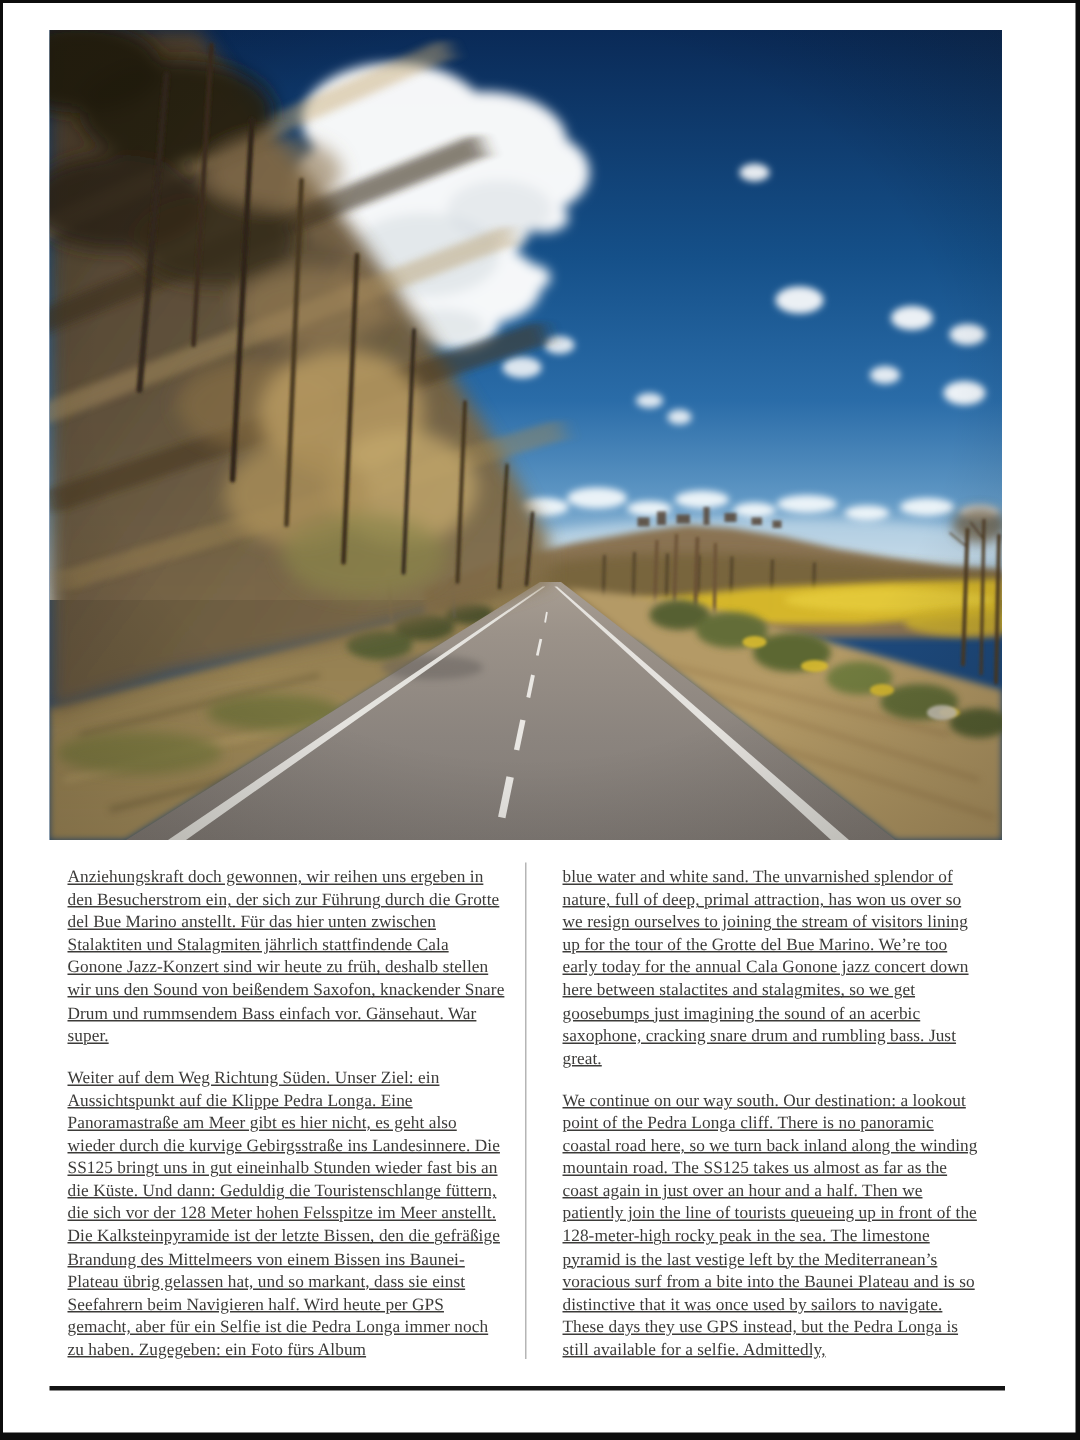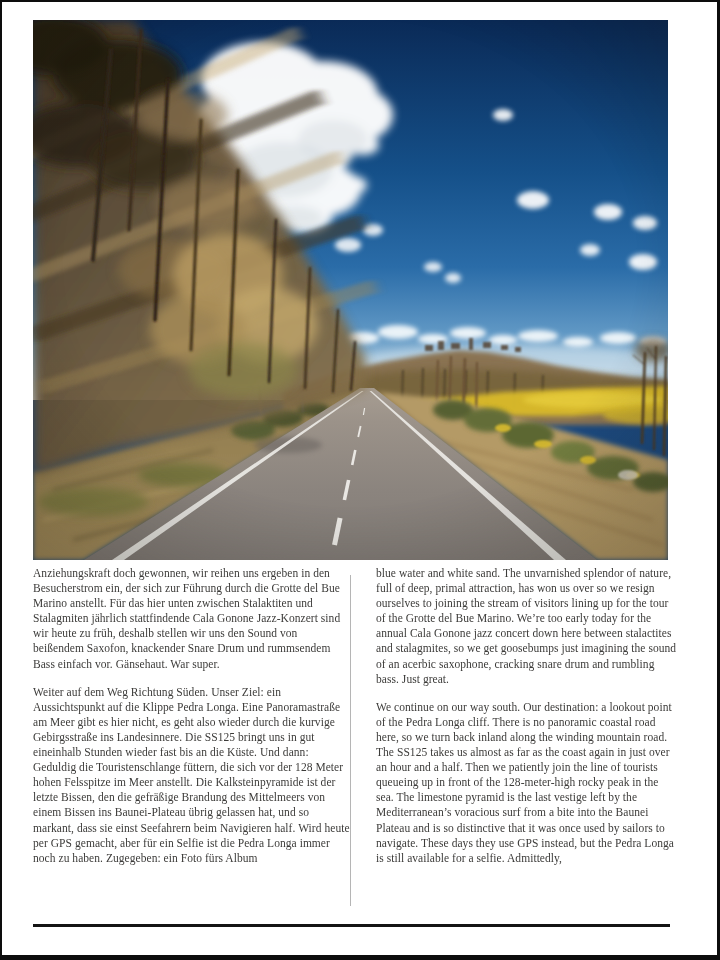--- a/index.html
+++ b/index.html
@@ -18,24 +18,24 @@
   .photo{
     position:absolute;left:31px;top:18px;width:635px;height:540px;
     margin:0;overflow:hidden;background:#1d4a7e;
   }
   .photo svg{display:block;}
   .col{
     position:absolute;top:564px;
     font-size:11.5px;line-height:15.1px;color:#3c3b39;
     text-align:left;letter-spacing:0.05px;
   }
-  .col p{margin:0;}
+  .col p{margin:12px;text-decoration:underline;}
   .col p + p{margin-top:13px;}
   .col-left{left:31px;width:317px;}
-  .col-right{left:374px;width:301px;}
+  .col-right{left:361px;width:301px;}
   .divider{
     position:absolute;left:348px;top:573px;width:1px;height:331px;
     background:#b5b5b5;
   }
   .bottom-rule{
     position:absolute;left:31px;top:922px;width:637px;height:3px;
     background:#141414;
   }
 </style>
 </head>

